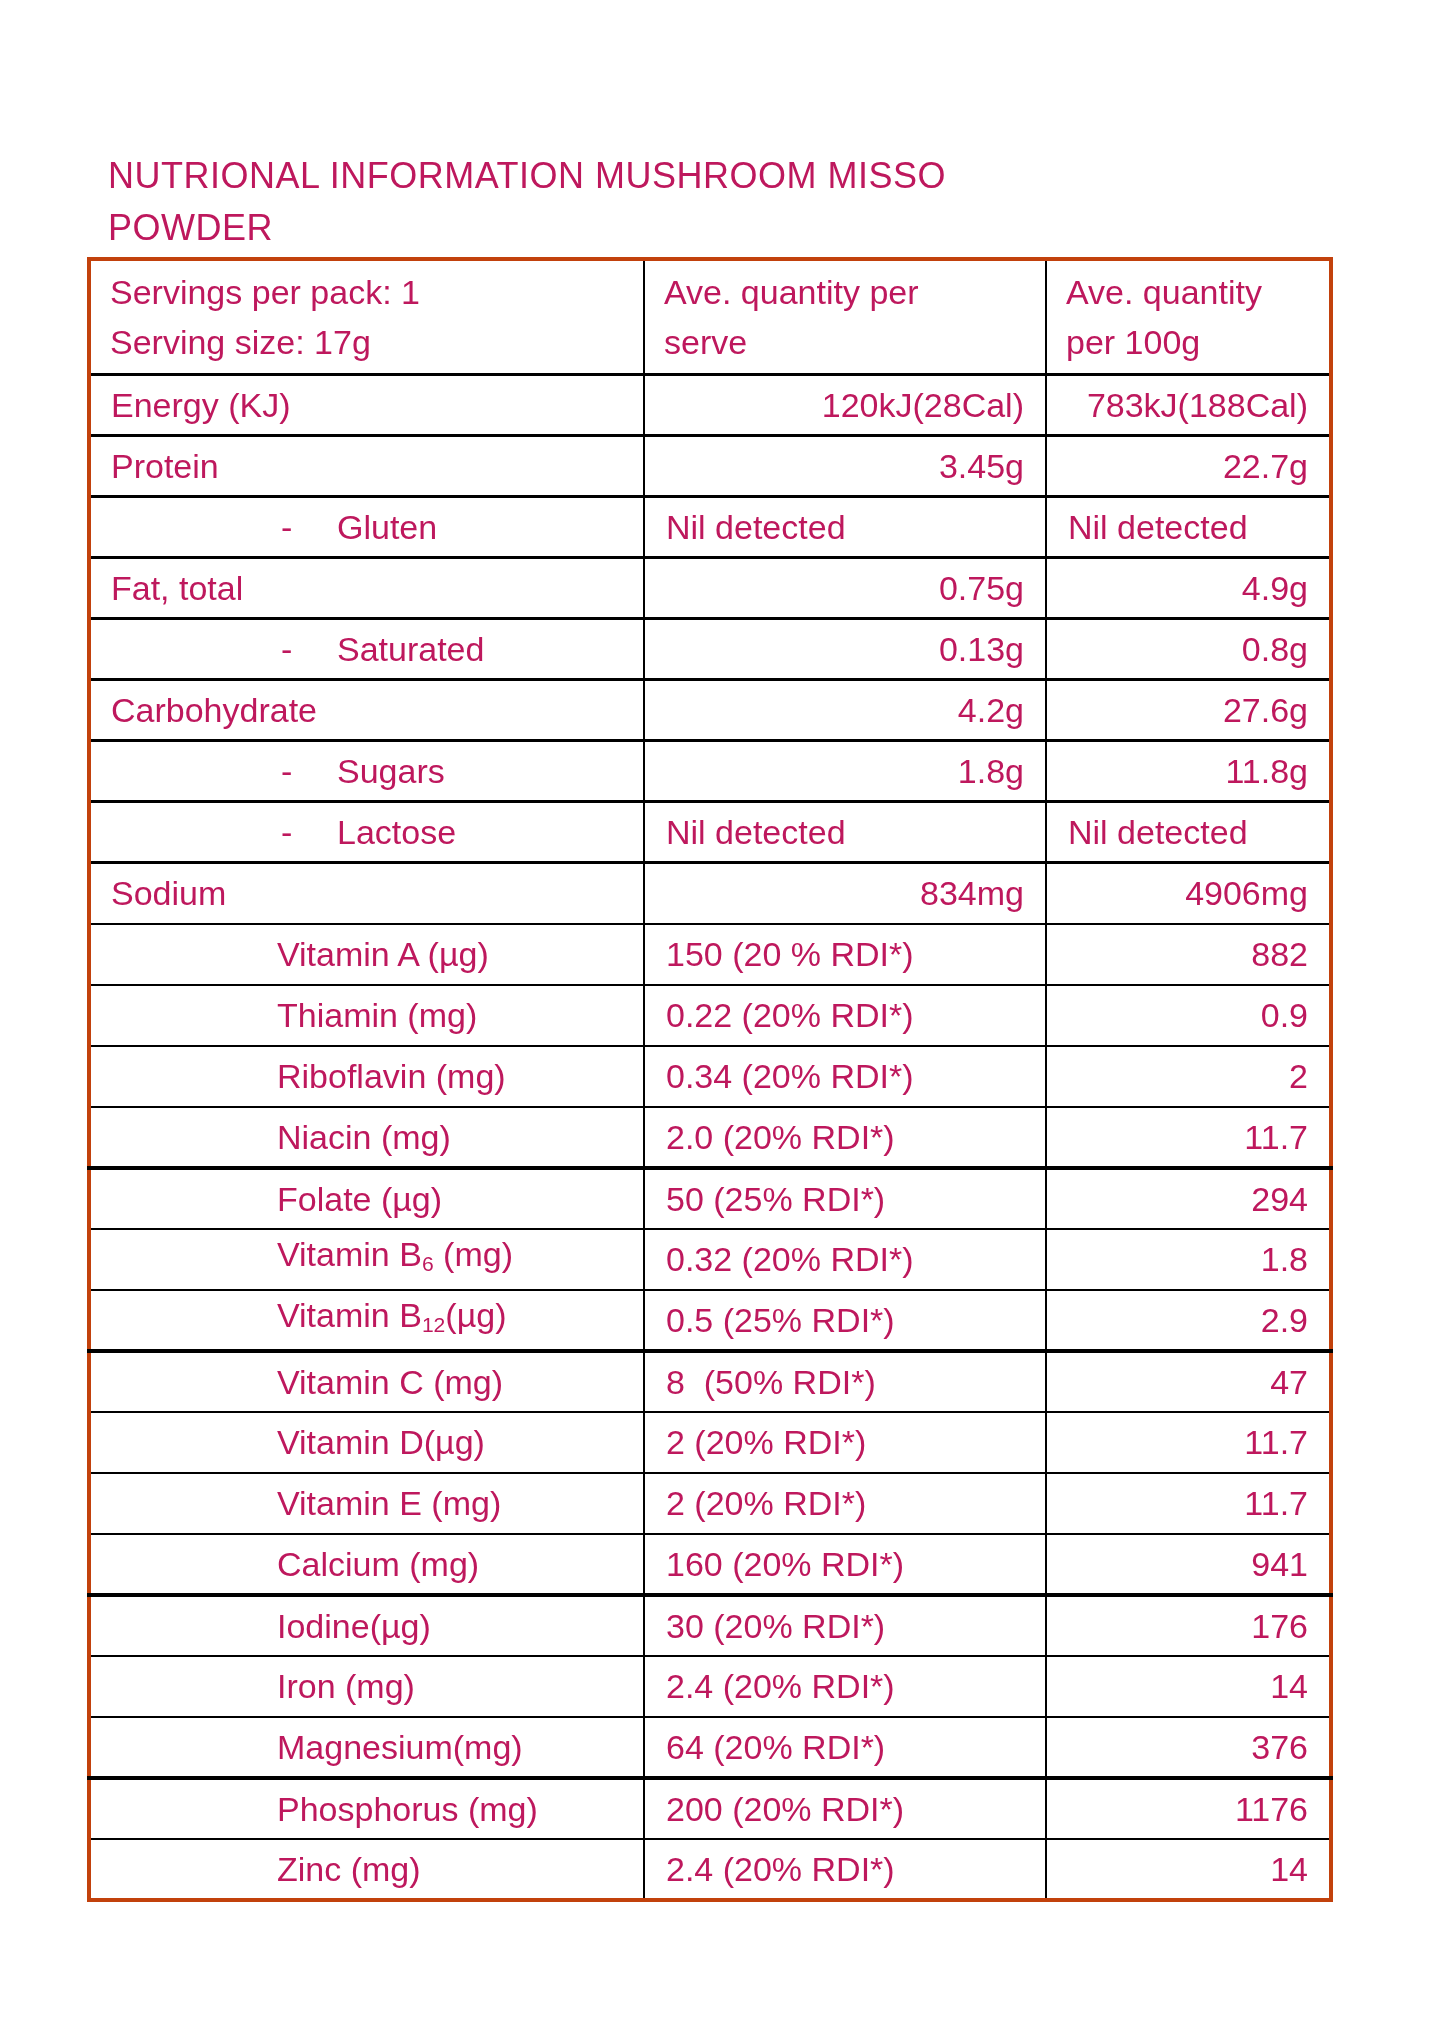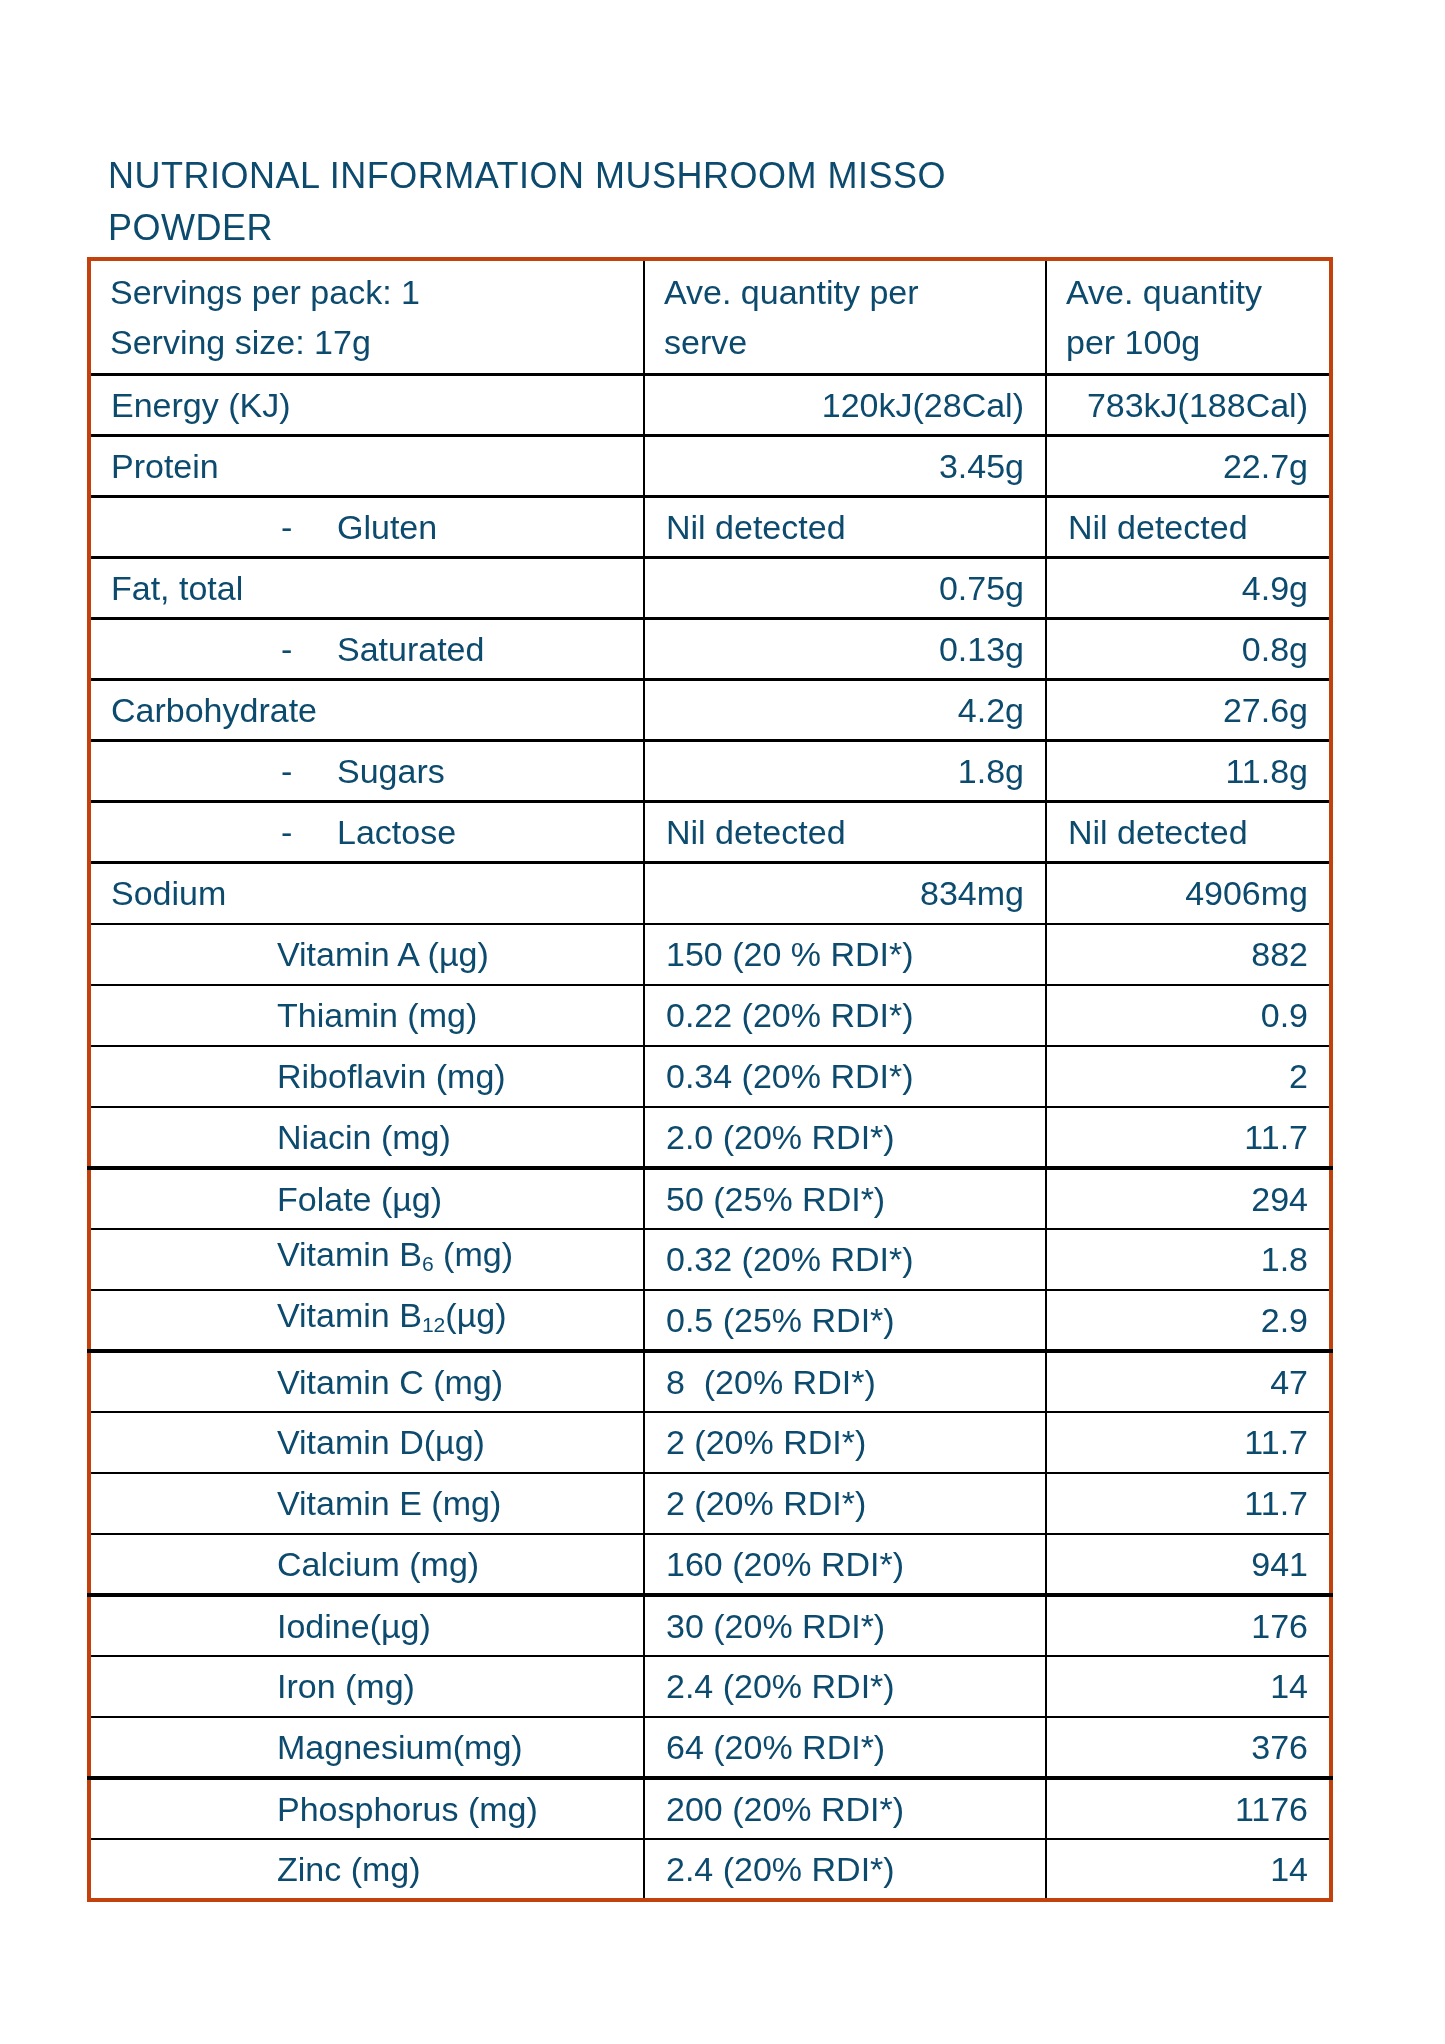--- a/index.html
+++ b/index.html
@@ -1,21 +1,21 @@
 <!DOCTYPE html>
 <html><head>
 <meta charset="utf-8">
 <style>
   html, body { margin: 0; padding: 0; }
   .page {
     position: relative;
     width: 1445px;
     height: 2044px;
     background: #ffffff;
-    color: #0c4a6e;
+    color: #be185d;
     font-family: "Liberation Sans", "DejaVu Sans", sans-serif;
     overflow: hidden;
   }
   .title {
     position: absolute;
     left: 108px;
     top: 150px;
     font-size: 36px;
     line-height: 52px;
     font-weight: 500;
@@ -169,21 +169,21 @@
           <td class="c2 al-left">0.32 (20% RDI*)</td>
           <td class="c3 al-right">1.8</td>
         </tr>
         <tr class="sec-micro">
           <td class="c1 ind-vitamin"><span><span>Vitamin B</span><span class="subscript">12</span><span>(µg)</span></span></td>
           <td class="c2 al-left">0.5 (25% RDI*)</td>
           <td class="c3 al-right">2.9</td>
         </tr>
         <tr class="sec-micro r-thick">
           <td class="c1 ind-vitamin"><span><span>Vitamin C (mg)</span></span></td>
-          <td class="c2 al-left">8  (20% RDI*)</td>
+          <td class="c2 al-left">8  (50% RDI*)</td>
           <td class="c3 al-right">47</td>
         </tr>
         <tr class="sec-micro">
           <td class="c1 ind-vitamin"><span><span>Vitamin D(µg)</span></span></td>
           <td class="c2 al-left">2 (20% RDI*)</td>
           <td class="c3 al-right">11.7</td>
         </tr>
         <tr class="sec-micro">
           <td class="c1 ind-vitamin"><span><span>Vitamin E (mg)</span></span></td>
           <td class="c2 al-left">2 (20% RDI*)</td>

